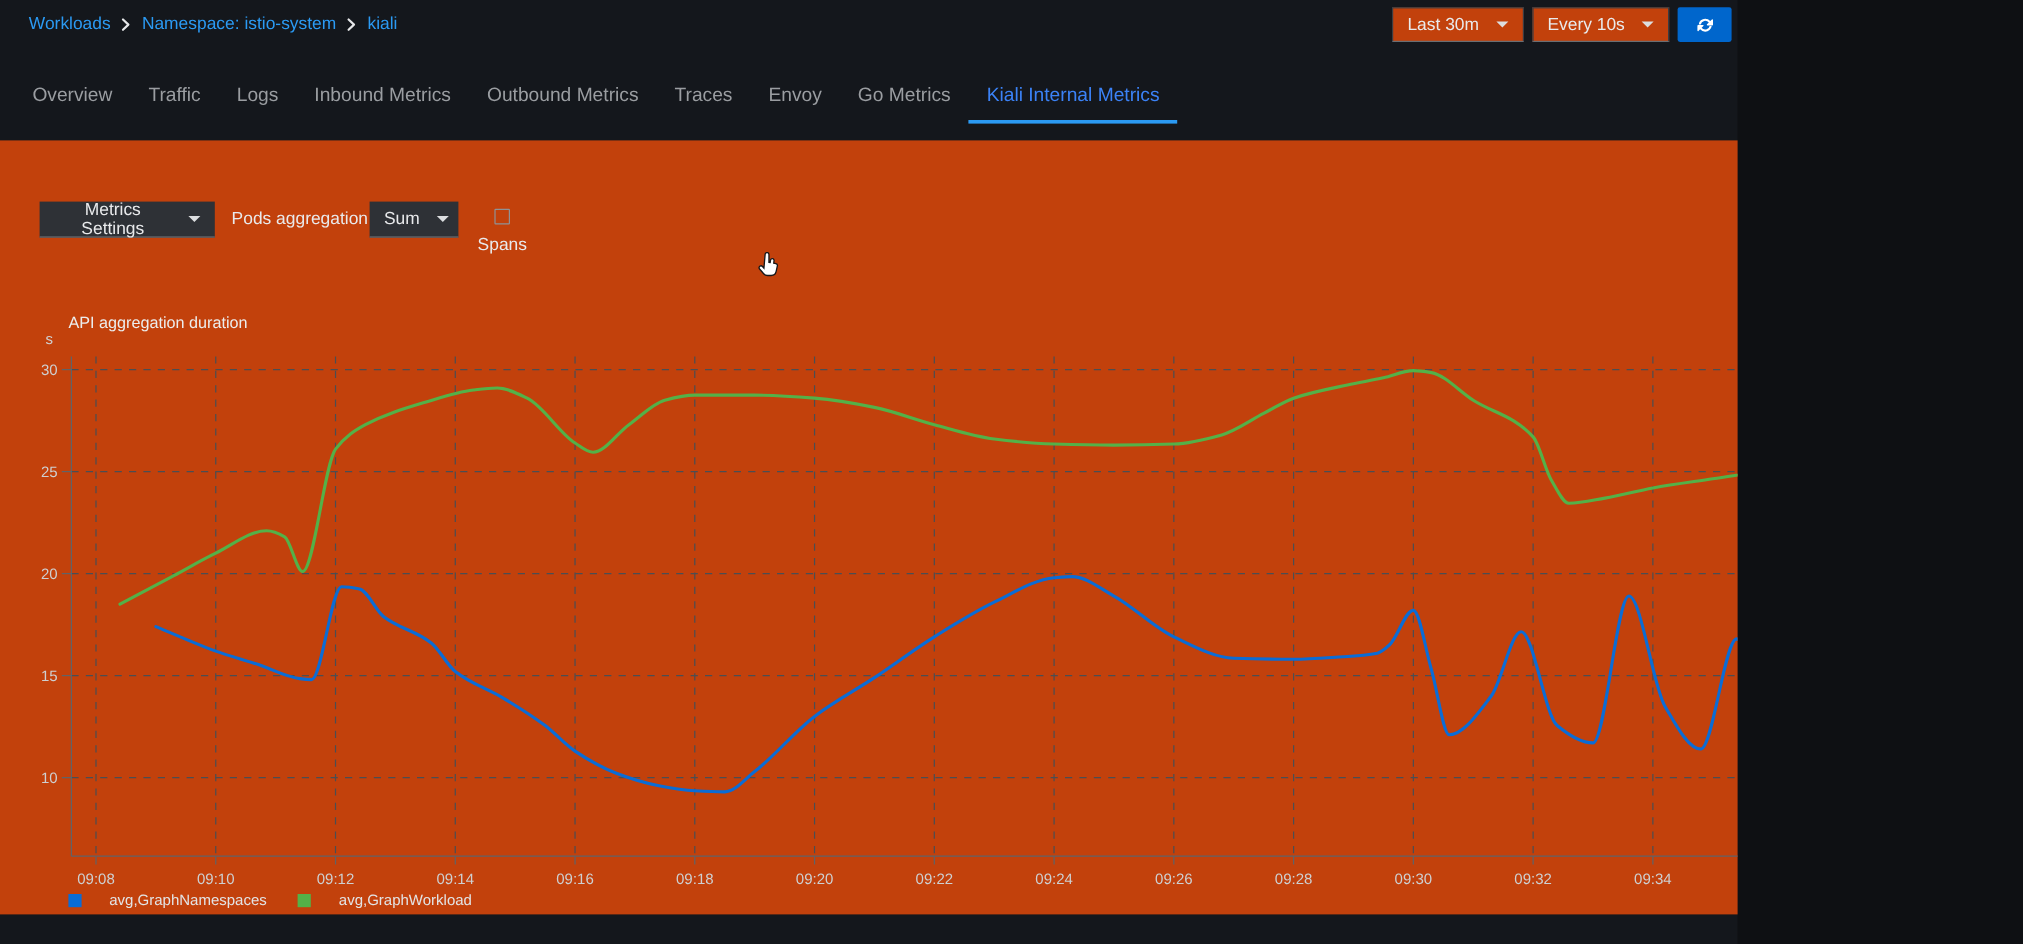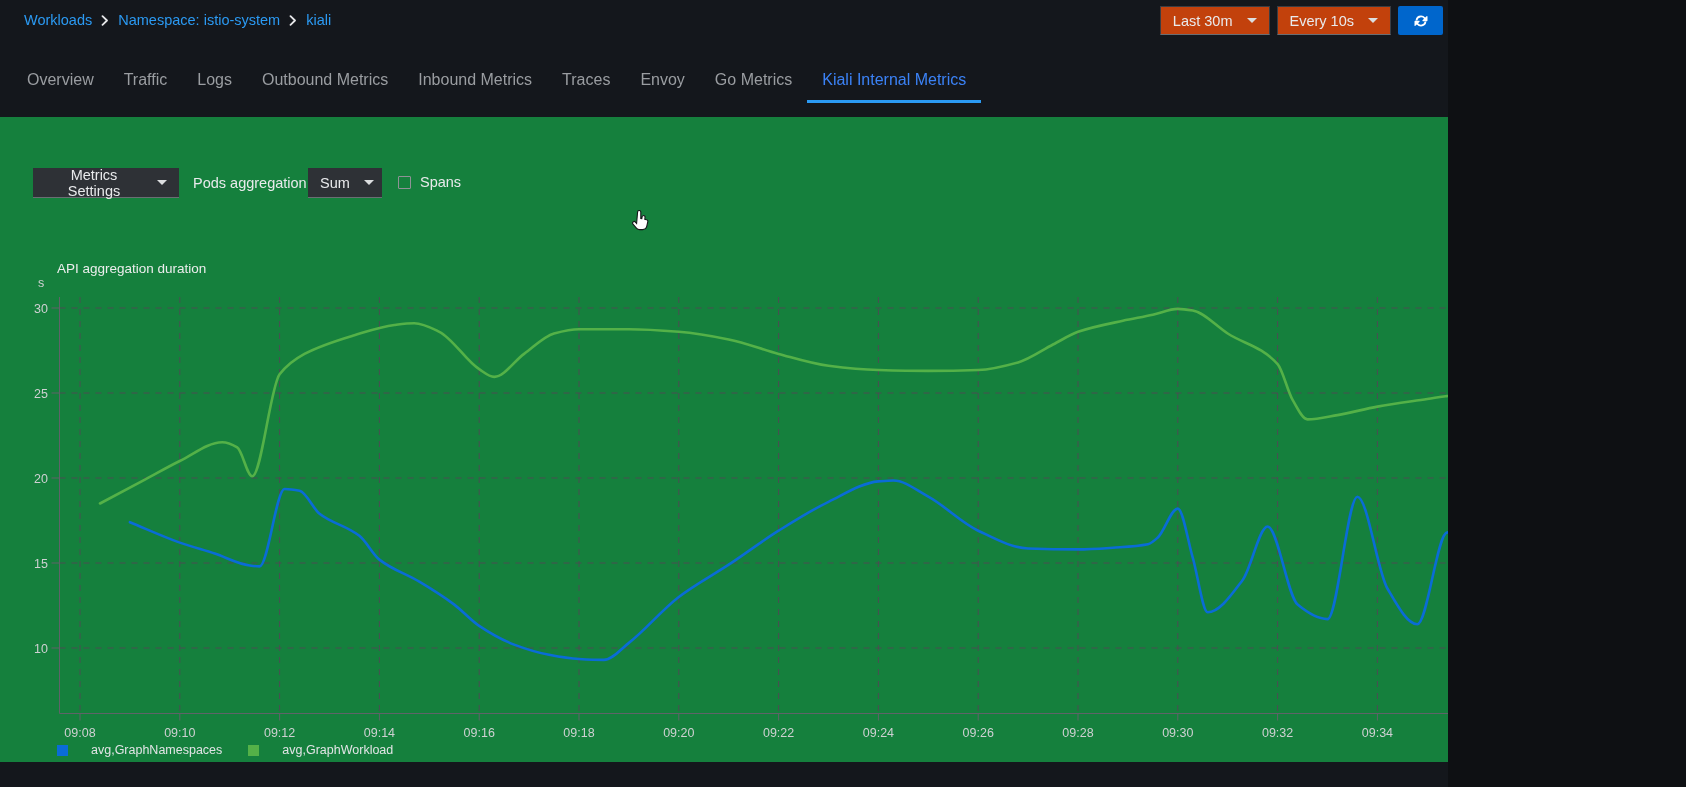--- a/index.html
+++ b/index.html
@@ -38,33 +38,33 @@
     height:43px; align-items:stretch;
   }
   .tabs li {
     padding:0 15px; display:flex; align-items:center; font-size:16px;
     color:#9a9da1; cursor:pointer; border-bottom:3px solid transparent;
   }
   .tabs li.active { color:#3b82f6; border-bottom-color:#2b9af3; }
   
   .card {
     position:absolute; left:0; top:117px; width:1686px; height:645px;
-    background:#15803d;
+    background:#c2410c;
   }
   .ctl-toggle {
     position:absolute;
     display:flex; align-items:center; justify-content:space-between;
     background:#2e3136; border:none; border-bottom:1px solid #6a6e73;
     color:#e9eaec; font-size:14.5px; font-family:inherit; height:30px;
     padding:0 12px; cursor:pointer;
   }
   #metrics-settings { left:33px; top:51px; width:146px; }
   #pods-agg-label { position:absolute; left:193px; top:58px; font-size:14.5px; color:#e9eaec; }
   #pods-agg-select { left:308px; top:51px; width:74px; }
-  .spans-wrap { position:absolute; left:398px; top:57px; display:flex; align-items:center; gap:9px; cursor:pointer; }
+  .spans-wrap { position:absolute; left:398px; top:57px; display:flex; align-items:center; gap:9px; cursor:pointer;flex-direction:column; }
   .checkbox {
     width:13px; height:13px; border:1px solid #8f9296; border-radius:1px; background:transparent;
     display:inline-block;
   }
   .spans-label { font-size:14.5px; color:#e9eaec; }
   .chart-title { position:absolute; left:57px; top:144px; font-size:13.5px; color:#eceded; }
   .y-unit { position:absolute; left:38px; top:159px; font-size:12.5px; color:#cfd1d3; }
   .expand-btn {
     position:absolute; left:1617px; top:141px; width:18px; height:18px;
     background:transparent; border:none; cursor:pointer; padding:0;
@@ -113,22 +113,22 @@
           <path fill="#ffffff" d="M8 13.4a5.4 5.4 0 0 1-4.2-2L2.4 12.8c-.3.3-.9.1-.9-.4v-4c0-.3.3-.6.6-.6h4c.5 0 .7.6.4.9L5 10.2A3.8 3.8 0 0 0 11.7 8.6h1.7A5.4 5.4 0 0 1 8 13.4z"></path>
         </svg>
       </span>
     </button>
   </div>
 
   <ul class="tabs">
       <li class="">Overview</li>
       <li class="">Traffic</li>
       <li class="">Logs</li>
+      <li class="">Inbound Metrics</li>
       <li class="">Outbound Metrics</li>
-      <li class="">Inbound Metrics</li>
       <li class="">Traces</li>
       <li class="">Envoy</li>
       <li class="">Go Metrics</li>
       <li class="active">Kiali Internal Metrics</li>
     </ul>
 
   <div class="card">
     <button class="ctl-toggle" id="metrics-settings">
       <span>Metrics Settings</span>
       <span class="caret"></span>

